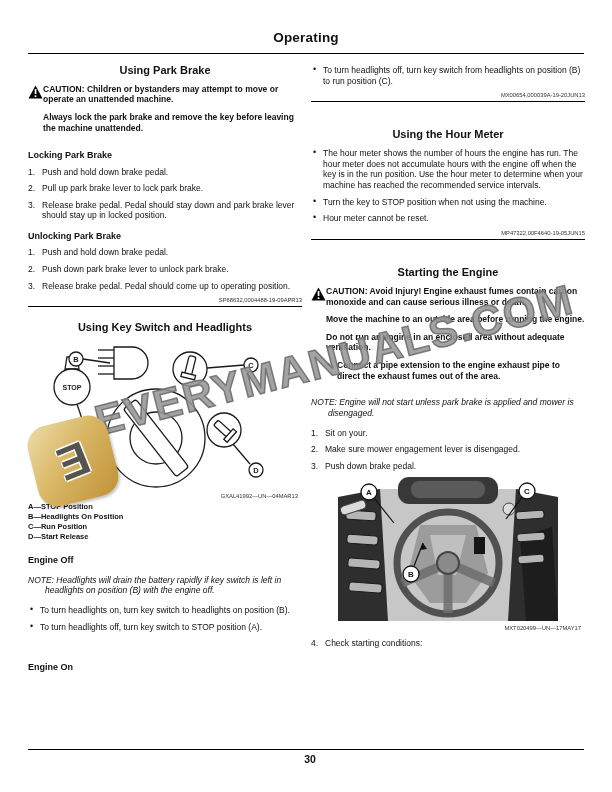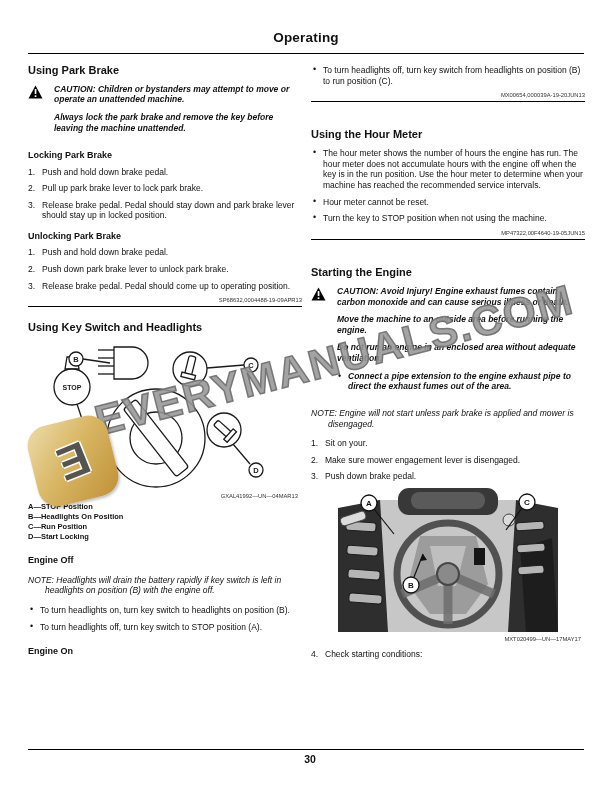--- a/index.html
+++ b/index.html
@@ -4,23 +4,23 @@
 <style>
   html,body{margin:0;padding:0;}
   body{width:612px;height:792px;background:#ffffff;position:relative;overflow:hidden;
        font-family:"Liberation Sans",sans-serif;color:#111;}
   .page-title{position:absolute;top:30px;left:0;width:100%;text-align:center;
               font-size:13.5px;font-weight:bold;letter-spacing:.2px;}
   .header-rule{position:absolute;top:53px;left:28px;width:556px;border:none;border-top:1.3px solid #000;margin:0;}
   .col{position:absolute;top:62px;width:274px;font-size:8.5px;line-height:1.25;}
   .col-left{left:28px;}
   .col-right{left:311px;}
-  .sec-head{font-size:11px;font-weight:bold;margin:8px 0 6px;}
+  .sec-head{font-size:11px;font-weight:bold;margin:8px 0 6px;text-align:center;}
   .sub-head{font-size:9px;font-weight:bold;margin:10px 0 5px;}
-  .caut{display:flex;gap:11px;margin:2px 0 6px;font-style:italic;}
+  .caut{display:flex;gap:0;margin:2px 0 6px;}
   .caut-ico{flex:0 0 15px;padding-top:1px;}
   .caut-body{flex:1;}
   .caut-body p{font-weight:bold;margin:0 0 7px;}
   .caut-bullet{font-weight:bold;position:relative;padding-left:11px;margin:0 0 7px;}
   .caut-bullet::before{content:"\2022";position:absolute;left:1px;}
   .step{display:flex;margin:0 0 6px;}
   .step .n{flex:0 0 14px;}
   .step .t{flex:1;}
   .bullet{position:relative;padding-left:12px;margin:0 0 6px;}
   .bullet::before{content:"\2022";position:absolute;left:2px;top:-1px;font-size:9px;}
@@ -152,42 +152,42 @@
       <text x="223" y="27" font-size="7.5" font-weight="bold" text-anchor="middle" fill="#1a1a1a">C</text>
       <text x="228" y="132" font-size="7.5" font-weight="bold" text-anchor="middle" fill="#1a1a1a">D</text>
     </svg>
   </div>
   <div class="figcap">GXAL41992—UN—04MAR13</div>
 
   <div class="legend">
     <div>A—STOP Position</div>
     <div>B—Headlights On Position</div>
     <div>C—Run Position</div>
-    <div>D—Start Locking</div>
+    <div>D—Start Release</div>
   </div>
 
   <div class="sub-head" style="margin-top:13px">Engine Off</div>
   <div class="note">NOTE: Headlights will drain the battery rapidly if key switch is left in headlights on position (B) with the engine off.</div>
   <div class="bullet">To turn headlights on, turn key switch to headlights on position (B).</div>
   <div class="bullet">To turn headlights off, turn key switch to STOP position (A).</div>
 
-  <div class="sub-head" style="margin-top:14px">Engine On</div>
+  <div class="sub-head" style="margin-top:30px">Engine On</div>
 </div>
 
 <div class="col col-right">
 
   <div class="bullet" style="margin-top:3px">To turn headlights off, turn key switch from headlights on position (B) to run position (C).</div>
   <div class="code-line">MX00654,000039A-19-20JUN13</div>
   <hr class="sec-rule">
 
   <div class="gap18"></div>
   <div class="sec-head">Using the Hour Meter</div>
   <div class="bullet">The hour meter shows the number of hours the engine has run. The hour meter does not accumulate hours with the engine off when the key is in the run position. Use the hour meter to determine when your machine has reached the recommended service intervals.</div>
+  <div class="bullet">Turn the key to STOP position when not using the machine.</div>
   <div class="bullet">Hour meter cannot be reset.</div>
-  <div class="bullet">Turn the key to STOP position when not using the machine.</div>
   <div class="code-line">MP47322,00F4640-19-05JUN15</div>
   <hr class="sec-rule">
 
   <div class="gap18"></div>
   <div class="sec-head">Starting the Engine</div>
 
   <div class="caut">
     <div class="caut-ico">
       <svg width="15" height="14" viewBox="0 0 15 14">
           <polygon points="7.5,0.5 14.5,13.5 0.5,13.5" fill="#000"></polygon>

